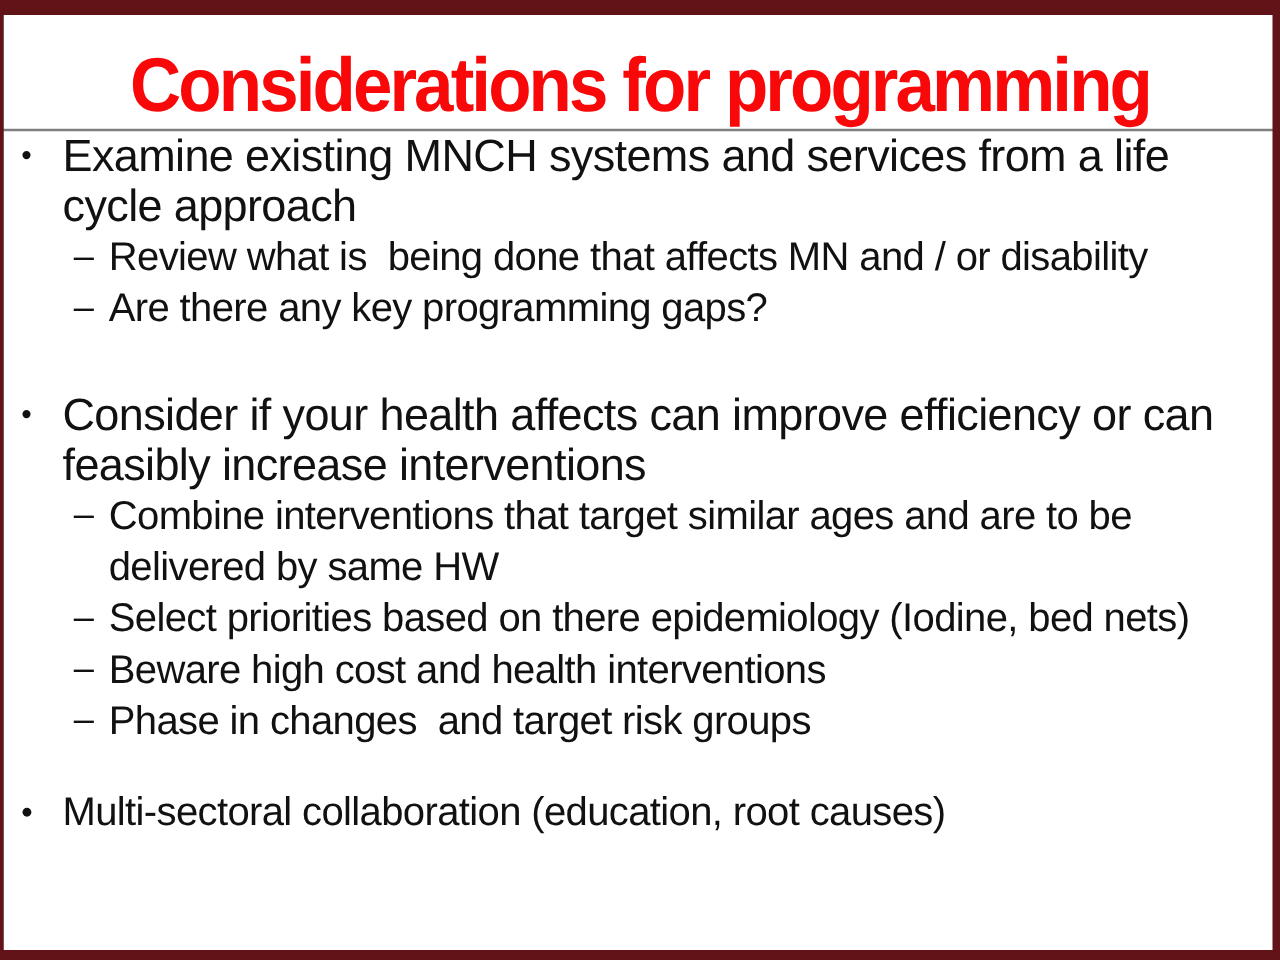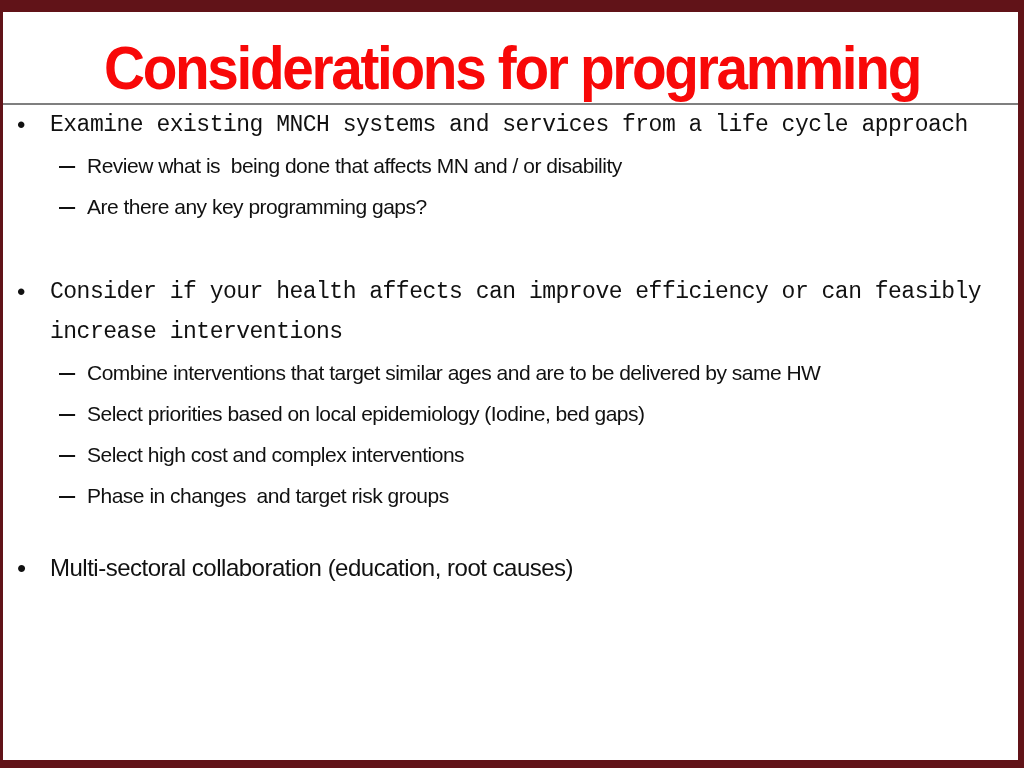--- a/index.html
+++ b/index.html
@@ -48,34 +48,34 @@
   .item { display: flex; align-items: flex-start; }
   .txt  { flex: 1; padding-right: 18px; white-space: pre-wrap; letter-spacing: -0.5px; }
 
   
   .lvl1 .marker {
     flex: 0 0 48px;
     padding-left: 15px;
     font-size: 24px;
     line-height: 40px;
   }
-  .t1 { font-size: 23px; line-height: 40px; font-family: Liberation Mono, monospace; }
+  .t1 { font-size: 36px; line-height: 40px; }
 
   
   .lvl2 { padding-left: 57px; }
   .lvl2 .marker {
     flex: 0 0 28px;
     font-size: 29px;
     line-height: 41px;
   }
-  .t2 { font-size: 21px; line-height: 41px; }
+  .t2 { font-size: 32px; line-height: 41px; }
 
   
   .lvl1.big .marker { font-size: 26px; line-height: 44px; }
-  .t3 { font-size: 24px; line-height: 44px; }
+  .t3 { font-size: 32px; line-height: 44px; }
 
   .spacer-a { height: 45px; }
   .spacer-b { height: 30px; }
 </style>
 </head>
 <body>
 
 <div class="slide">
 
   <div class="title">Considerations for programming</div>
@@ -100,25 +100,25 @@
     <div class="item lvl1">
       <span class="marker">•</span>
       <span class="txt t1">Consider if your health affects can improve efficiency or can feasibly increase interventions</span>
     </div>
     <div class="item lvl2">
       <span class="marker">–</span>
       <span class="txt t2">Combine interventions that target similar ages and are to be delivered by same HW</span>
     </div>
     <div class="item lvl2">
       <span class="marker">–</span>
-      <span class="txt t2">Select priorities based on local epidemiology (Iodine, bed gaps)</span>
+      <span class="txt t2">Select priorities based on there epidemiology (Iodine, bed nets)</span>
     </div>
     <div class="item lvl2">
       <span class="marker">–</span>
-      <span class="txt t2">Select high cost and complex interventions</span>
+      <span class="txt t2">Beware high cost and health interventions</span>
     </div>
     <div class="item lvl2">
       <span class="marker">–</span>
       <span class="txt t2">Phase in changes  and target risk groups</span>
     </div>
 
     <div class="spacer-b"></div>
 
     <div class="item lvl1 big">
       <span class="marker">•</span>

